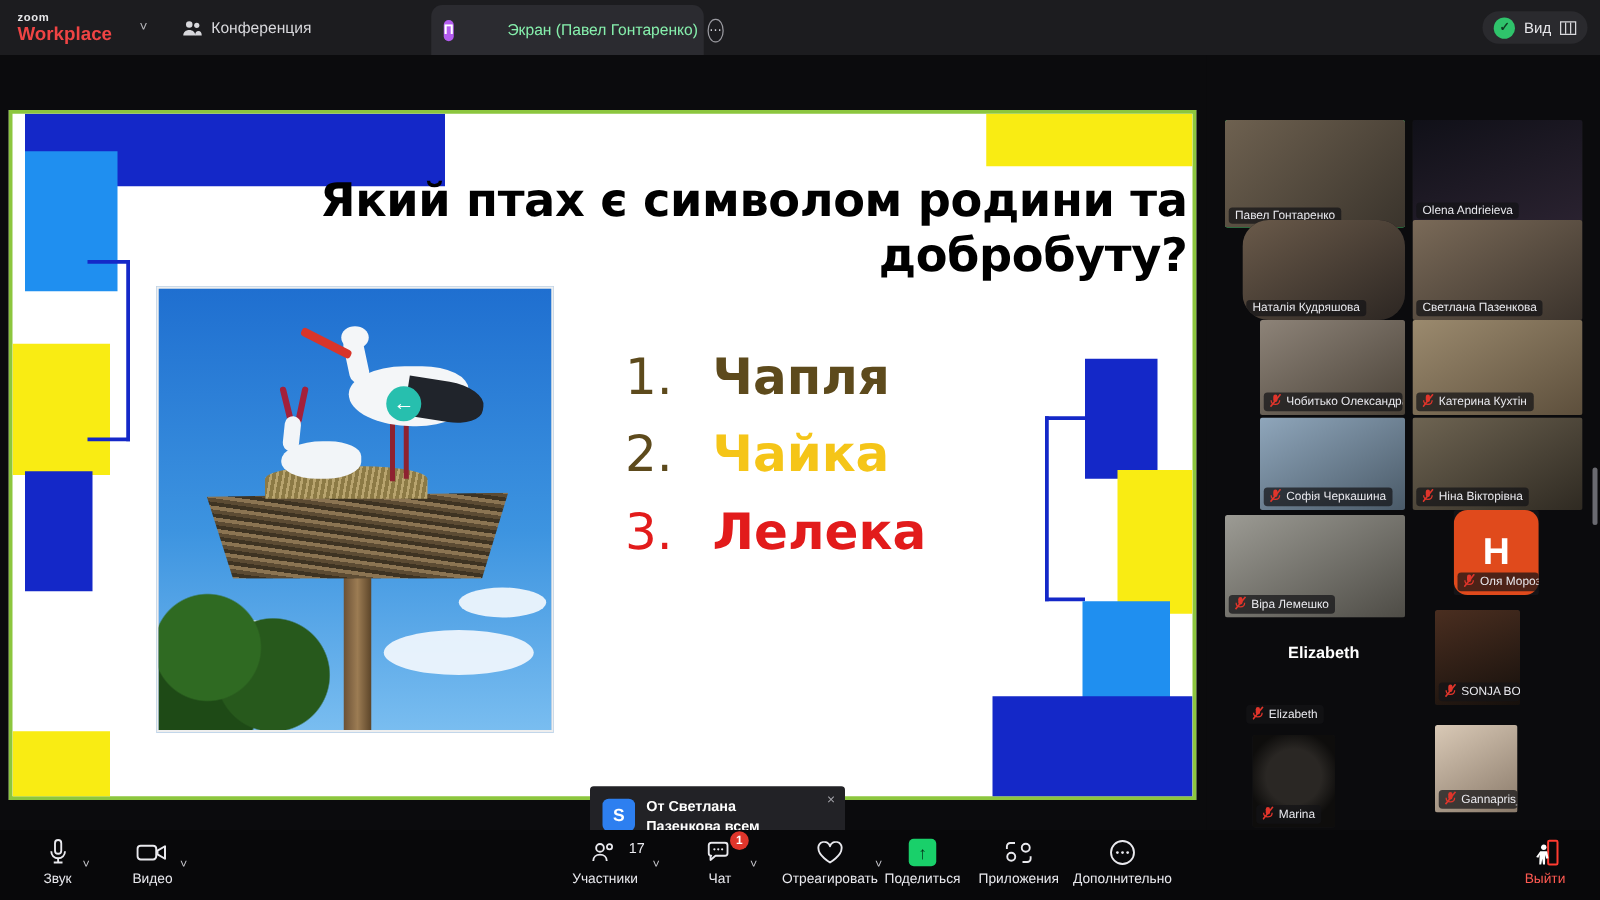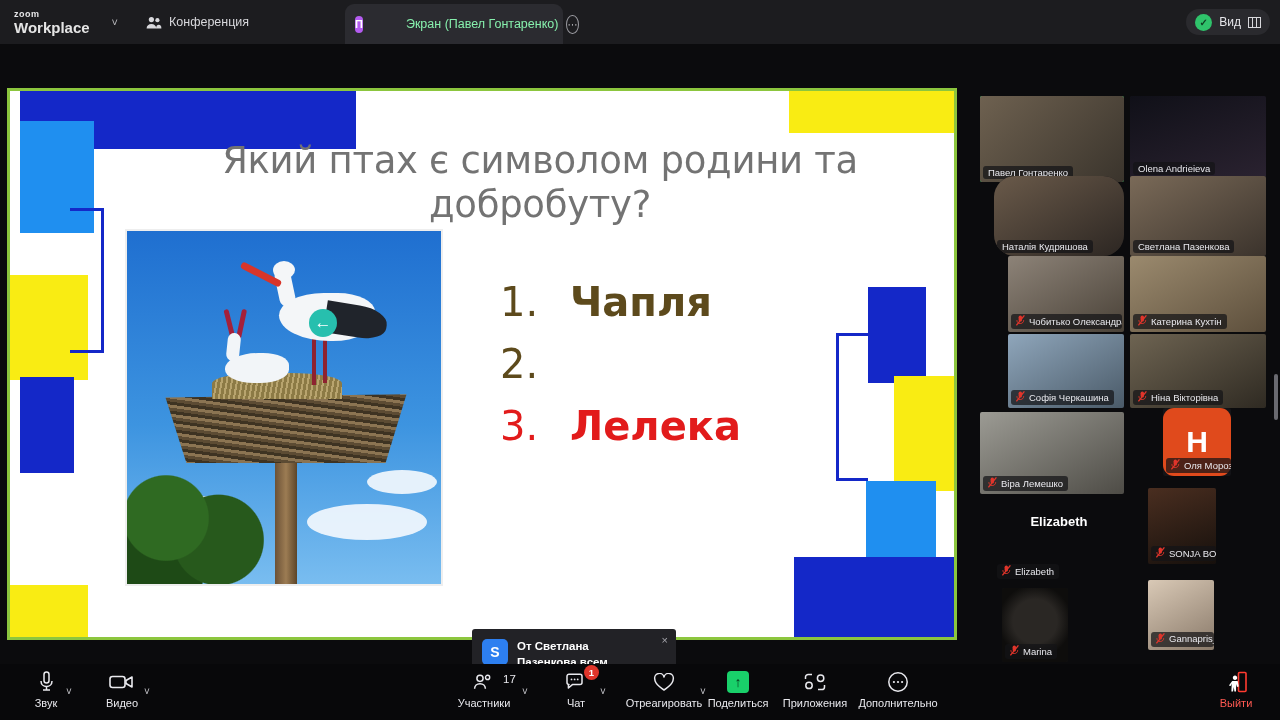--- a/index.html
+++ b/index.html
@@ -4,21 +4,21 @@
 <style>
   * { box-sizing: border-box; margin:0; padding:0; }
   html,body { width:1280px; height:720px; overflow:hidden; background:#0b0b0d;
     font-family:"Liberation Sans", sans-serif; }
 
   
   #topbar { position:absolute; left:0; top:0; width:1280px; height:44px;
     background:#1c1c1f; display:flex; align-items:center; }
   .zoom-logo { margin-left:14px; line-height:1; }
   .zoom-logo .z1 { display:block; font-size:9px; color:#e6e6e8; letter-spacing:.5px; font-weight:bold;}
-  .zoom-logo .z2 { display:block; font-size:15px; color:#e5e5e5; font-weight:bold; margin-top:1px;}
+  .zoom-logo .z2 { display:block; font-size:15px; color:#ef4444; font-weight:bold; margin-top:1px;}
   .caret-dn { margin-left:22px; color:#b9b9bd; font-size:11px; }
   .tb-item { display:flex; align-items:center; gap:7px; margin-left:28px; color:#d8d8dc; font-size:12.5px;}
   .people-ico svg { display:block; }
   #tab-screen { position:absolute; left:345px; top:4px; height:40px; width:218px;
     background:#2b2b30; border-radius:9px 9px 0 0; display:flex; align-items:center; padding:0 10px; gap:8px;}
   .pill-badge { width:17px; height:17px; border-radius:4px; background:#b45cf0; color:#fff;
     font-size:11px; font-weight:bold; display:flex; align-items:center; justify-content:center;}
   #tab-screen .tab-label { color:#86efac; font-size:12.5px; white-space:nowrap; flex:1;margin-left:35px;}
   .dots-circle { width:19px; height:19px; border-radius:50%; border:1.3px solid #9a9aa0;
     display:flex; align-items:center; justify-content:center; color:#cfcfd4; font-size:10px; letter-spacing:.5px;}
@@ -45,22 +45,22 @@
   .s-outline1 { left:60px;  top:117px;width:34px;  height:145px;border:3px solid #1428c8; border-left:none; background:transparent;}
   .s-yellow2  { left:0px;   top:494px;width:78px;  height:58px; background:#f9ec13;}
   
   .s-topyellow{ right:0px;  top:0;    width:165px; height:42px; background:#f9ec13;}
   .s-blue3    { right:28px; top:196px;width:58px;  height:96px; background:#1428c8;}
   .s-yellow3  { right:0px;  top:285px;width:60px;  height:115px;background:#f9ec13;}
   .s-ltblue2  { right:18px; top:390px;width:70px;  height:125px;background:#1f8ff0;}
   .s-blue4    { right:0px;  top:466px;width:160px; height:86px; background:#1428c8;}
   .s-outline2 { right:86px; top:242px;width:32px;  height:148px;border:3px solid #1428c8; border-right:none;}
 
-  #slide-title { position:absolute; left:120px; top:48px; width:820px; text-align:center;
-    font-family:"DejaVu Sans", sans-serif; font-weight:normal; font-size:37px; color:#737373;
+  #slide-title { position:absolute; left:120px; top:48px; width:820px; text-align:right;
+    font-family:"DejaVu Sans", sans-serif; font-weight:bold; font-size:37px; color:#000000;
     line-height:1.18; letter-spacing:-.3px;}
   #photo { position:absolute; left:115px; top:138px; width:318px; height:357px;
     border:2px solid #eee; overflow:hidden; background:#2f7fd0;}
   .sky  { position:absolute; inset:0; background:linear-gradient(#1f6fd0 0%,#3d94e0 55%,#79bdf0 100%);}
   .cloud{ position:absolute; background:#f2f7fd; border-radius:50%; opacity:.92;}
   .trees{ position:absolute; left:-6px; bottom:0; width:150px; height:110px;
     background:radial-gradient(circle at 30% 40%, #2f6a22 0 34%, transparent 35%),
                radial-gradient(circle at 65% 60%, #27591c 0 38%, transparent 39%),
                radial-gradient(circle at 15% 80%, #1e4a16 0 40%, transparent 41%);}
   .pole { position:absolute; left:148px; bottom:0; width:22px; height:180px;
@@ -228,20 +228,21 @@
       <div id="photo-cursor">←</div>
     </div>
 
     <div id="answers">
       <div class="ans">
         <span class="num" style="color:#5d4a1c">1.</span>
         <span style="color:#5d4a1c">Чапля</span>
       </div>
       <div class="ans">
         <span class="num" style="color:#5d4a1c">2.</span>
+        <span style="color:#f5c518">Чайка</span>
       </div>
       <div class="ans">
         <span class="num" style="color:#e21b1b">3.</span>
         <span style="color:#e21b1b">Лелека</span>
       </div>
     </div>
   </div>
 
   <div id="pen-btn">✎</div>
 

